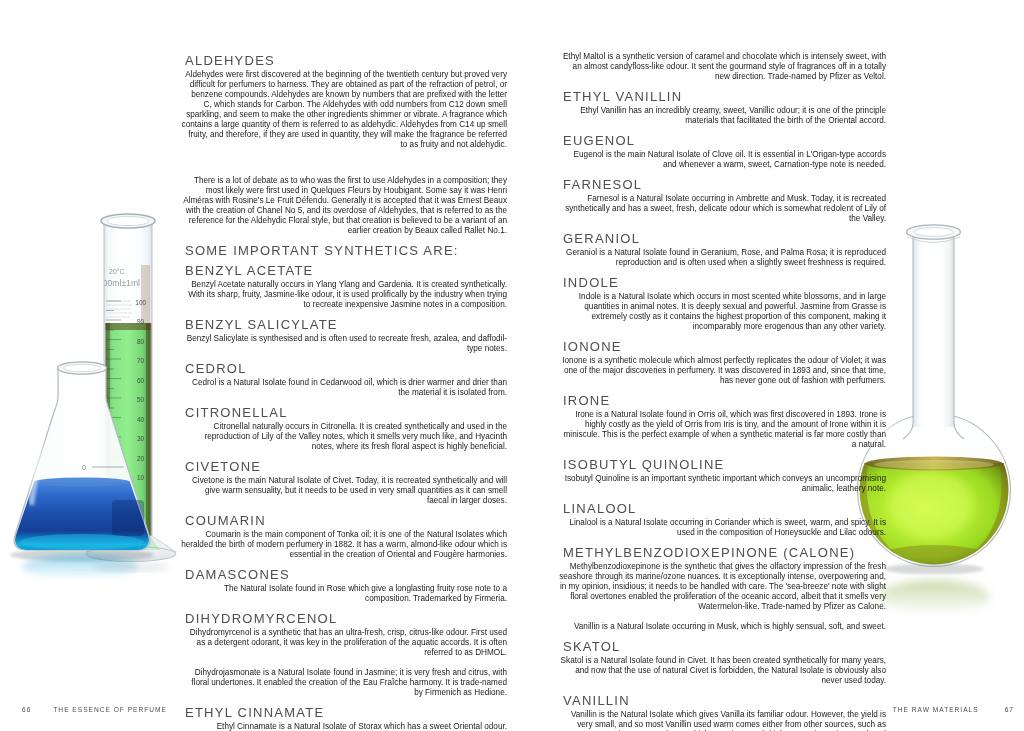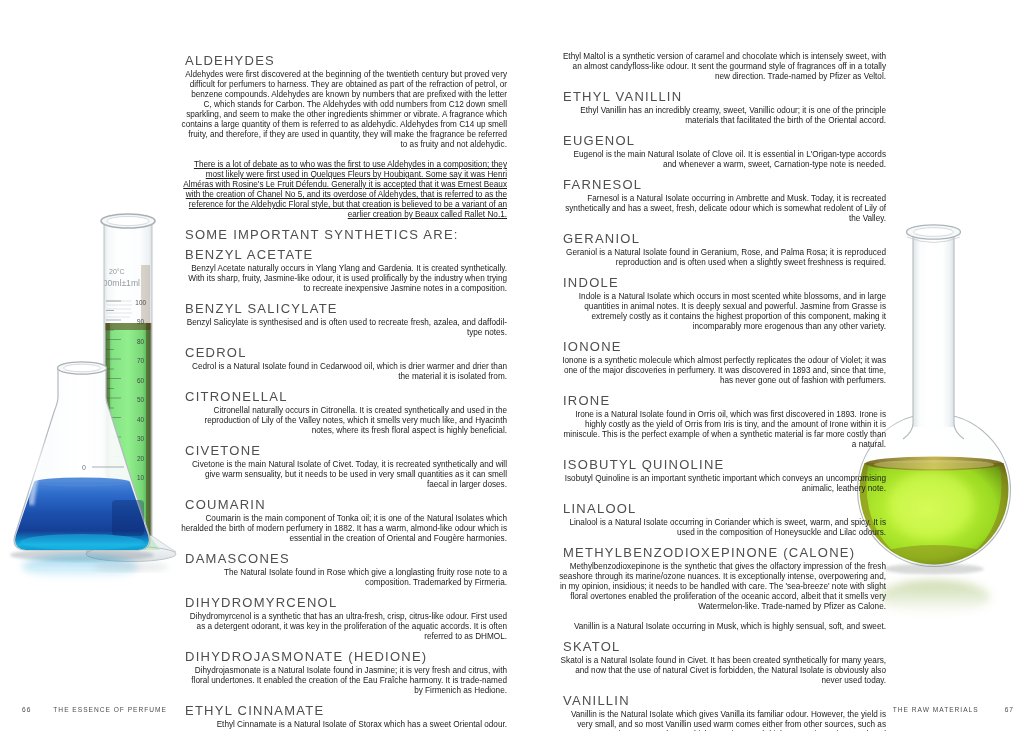--- a/index.html
+++ b/index.html
@@ -14,21 +14,21 @@
     font-size:8.2px;line-height:10px;color:#1b1b1b;
   }
   .col-left{left:181px;top:52px;width:326px;}
   .col-right{left:559px;top:52px;width:327px;}
   .entry{margin:0 0 10px 0;}
   .entry-heading{
     margin:4px;font-size:13px;font-weight:400;letter-spacing:1.25px;
     color:#4e4e4e;line-height:10px;text-transform:uppercase;
   }
   .entry-para{margin:0;text-align:right;}
-  .entry-para + .entry-para{margin-top:10px;text-decoration:underline;}
+  .entry-para + .entry-para{margin-top:26px;}
   .footer{
     position:absolute;top:706px;font-size:6.6px;letter-spacing:1px;
     color:#4c4c4c;white-space:nowrap;
   }
   .footer-left{left:22px;display:flex;gap:22px;}
   .footer-right{right:10px;display:flex;gap:26px;}
   .illustration{position:absolute;pointer-events:none;}
   #glass-left{left:0;top:205px;width:200px;height:426px;}
   #glass-right{left:845px;top:215px;width:179px;height:410px;}
   svg text{font-family:"Liberation Sans",sans-serif;}
@@ -338,21 +338,20 @@
 
     <section class="entry">
       <h3 class="entry-heading">DIHYDROMYRCENOL</h3>
       <div class="entry-body">
 
       <p class="entry-para">Dihydromyrcenol is a synthetic that has an ultra-fresh, crisp, citrus-like odour. First used as a detergent odorant, it was key in the proliferation of the aquatic accords. It is often referred to as DHMOL.</p>
       </div>
     </section>
 
     <section class="entry">
-      <h3 class="entry-heading">DIHYDROJASMONATE (HEDIONE)</h3>
       <div class="entry-body">
 
       <p class="entry-para">Dihydrojasmonate is a Natural Isolate found in Jasmine; it is very fresh and citrus, with floral undertones. It enabled the creation of the Eau Fraîche harmony. It is trade-named by Firmenich as Hedione.</p>
       </div>
     </section>
 
     <section class="entry">
       <h3 class="entry-heading">ETHYL CINNAMATE</h3>
       <div class="entry-body">
 

